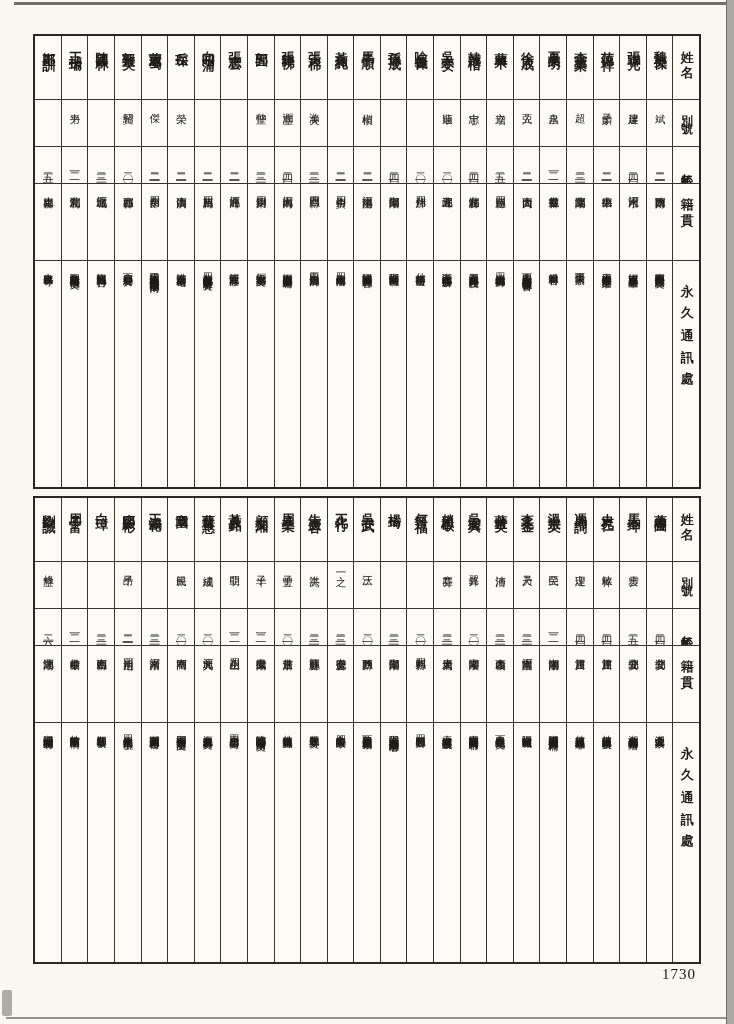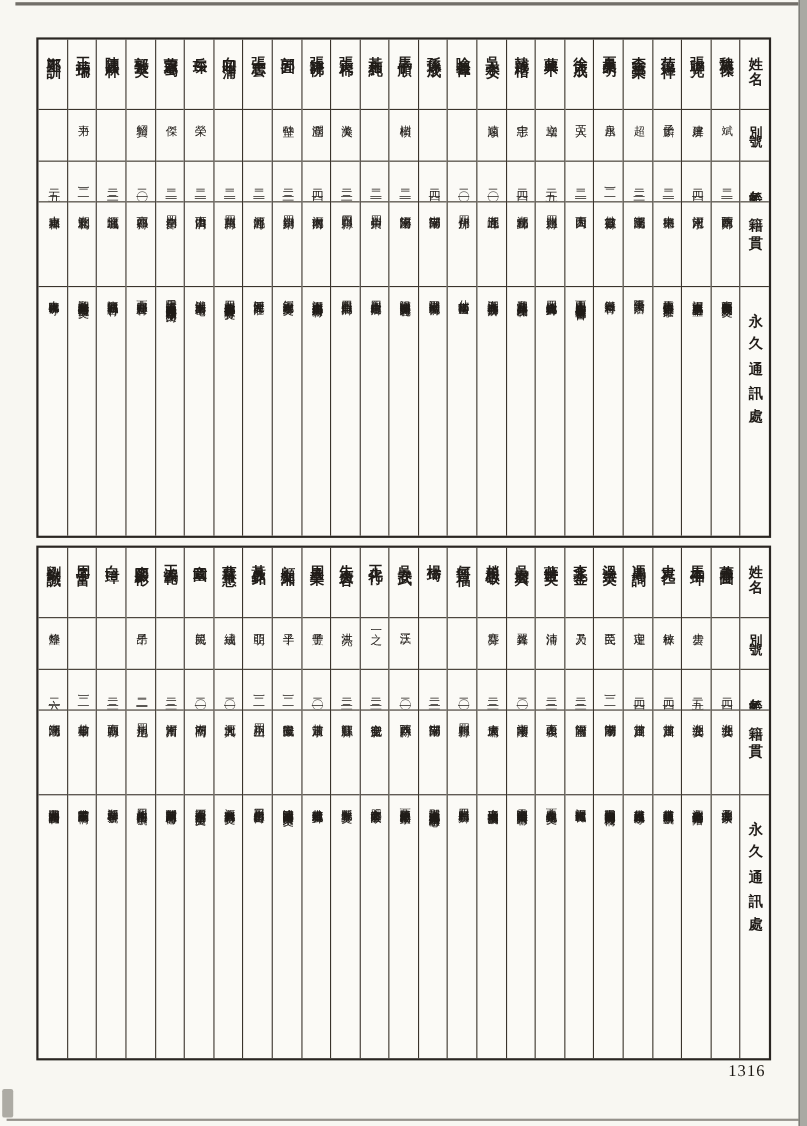--- a/index.html
+++ b/index.html
@@ -918,14 +918,14 @@
         </div>
         <div class="cell cell-native">
           <span class="vtext">湖北沔陽</span>
         </div>
         <div class="cell cell-address">
           <span class="vtext">湖北沔陽塘灣劉時和收</span>
         </div>
       </div>
     </div>
 
-  <div class="page-number">1316</div>
+  <div class="page-number">1730</div>
 </div>
 
 </body></html>

